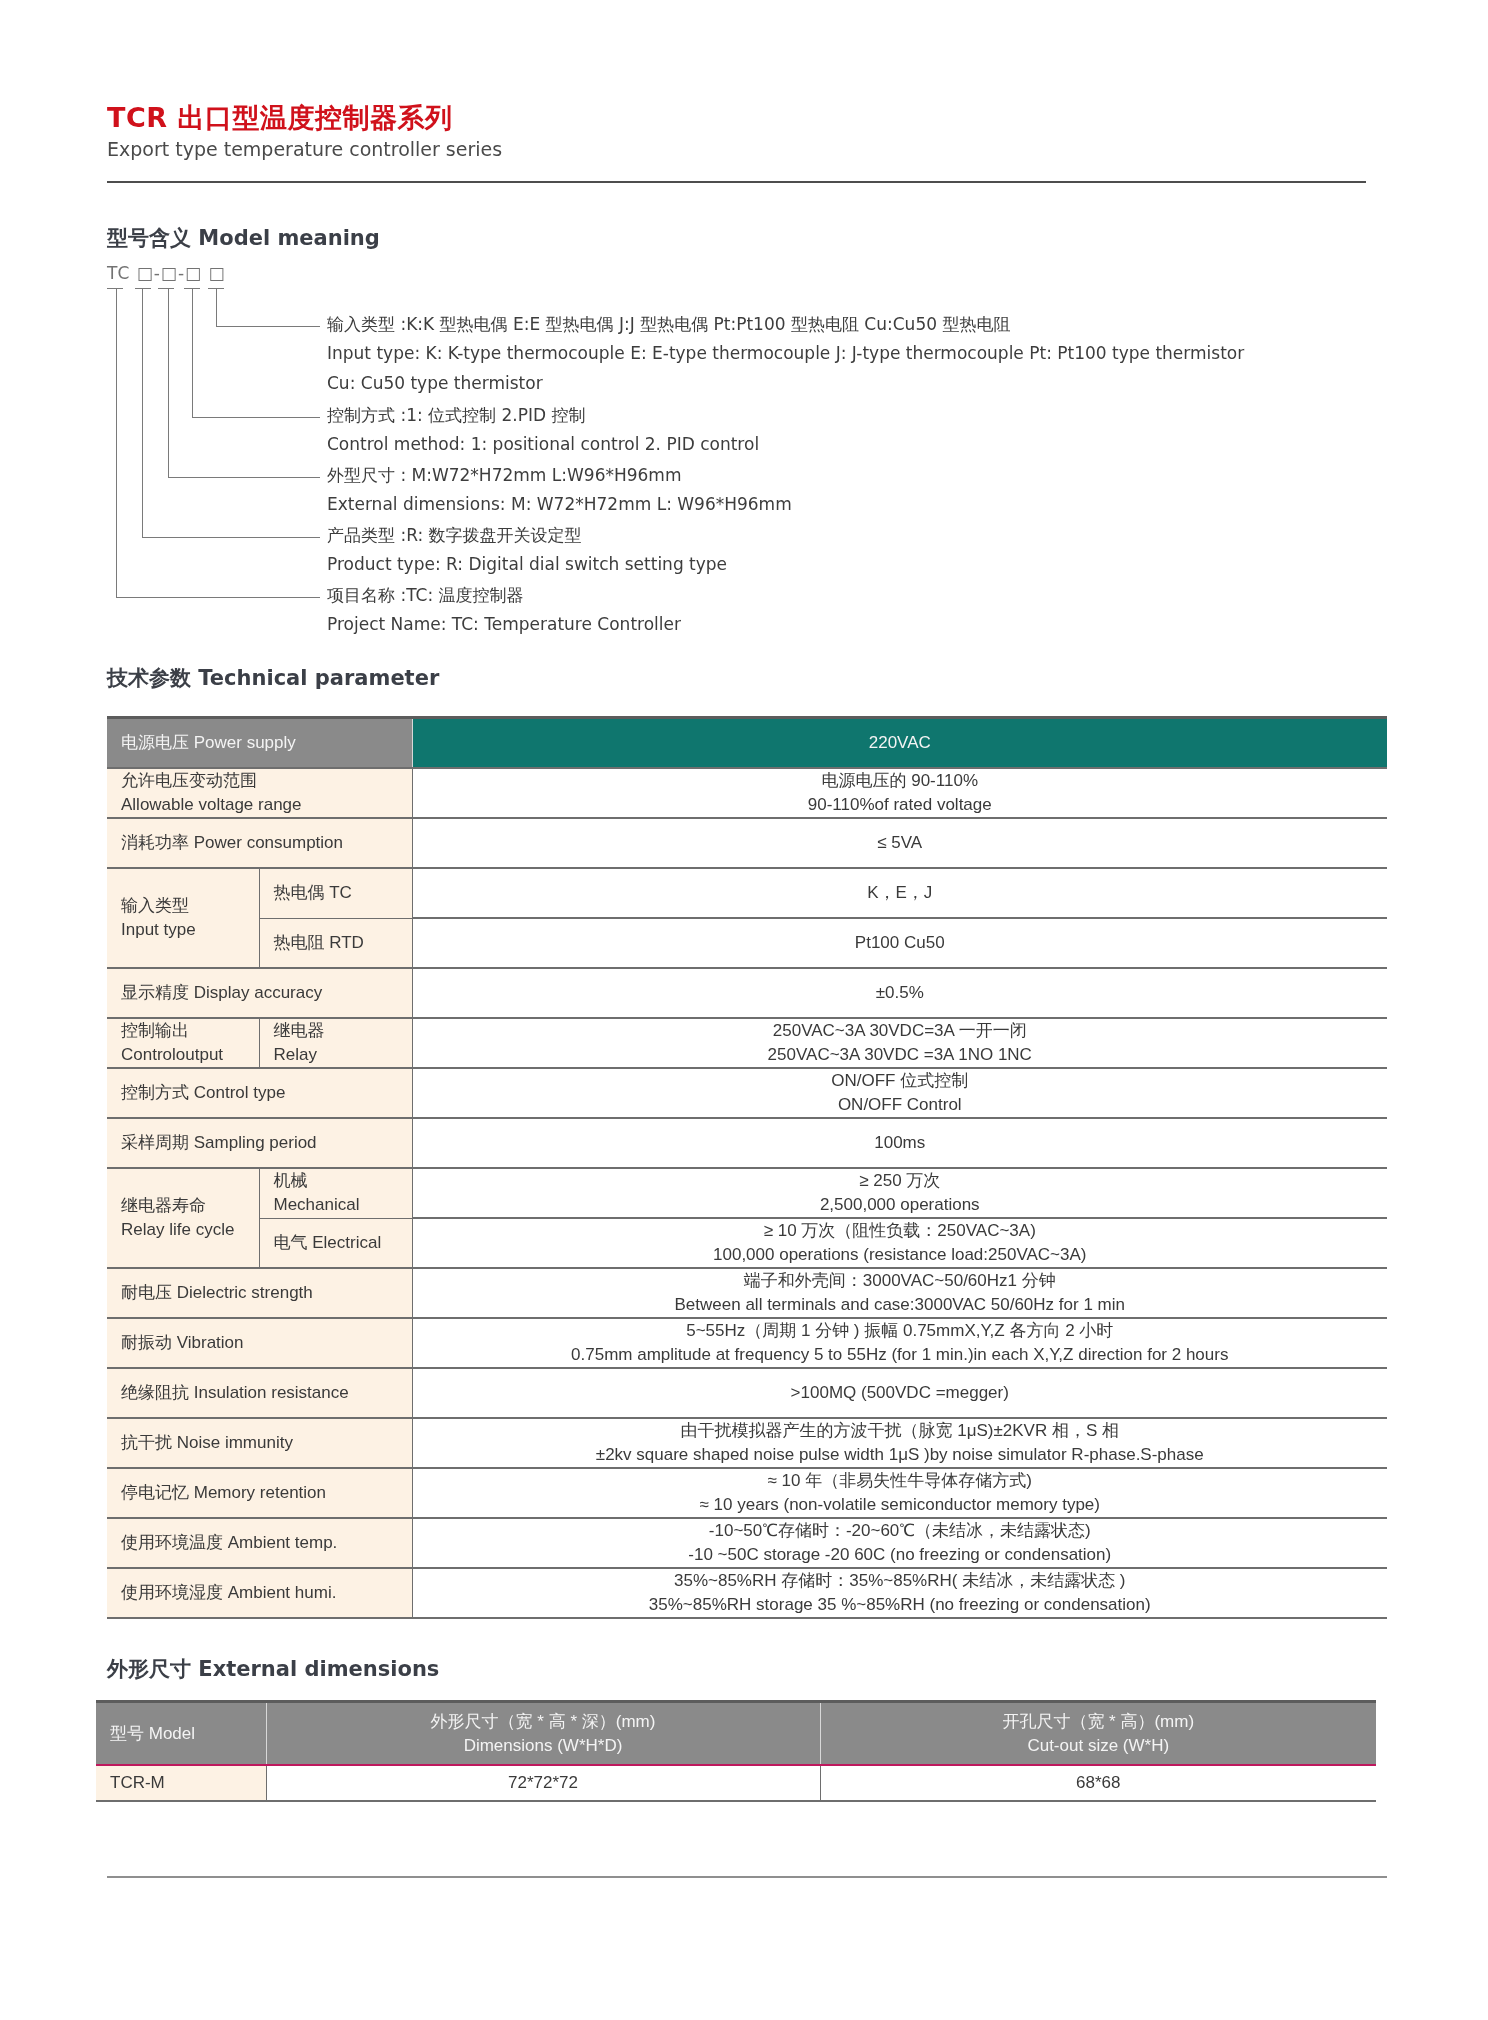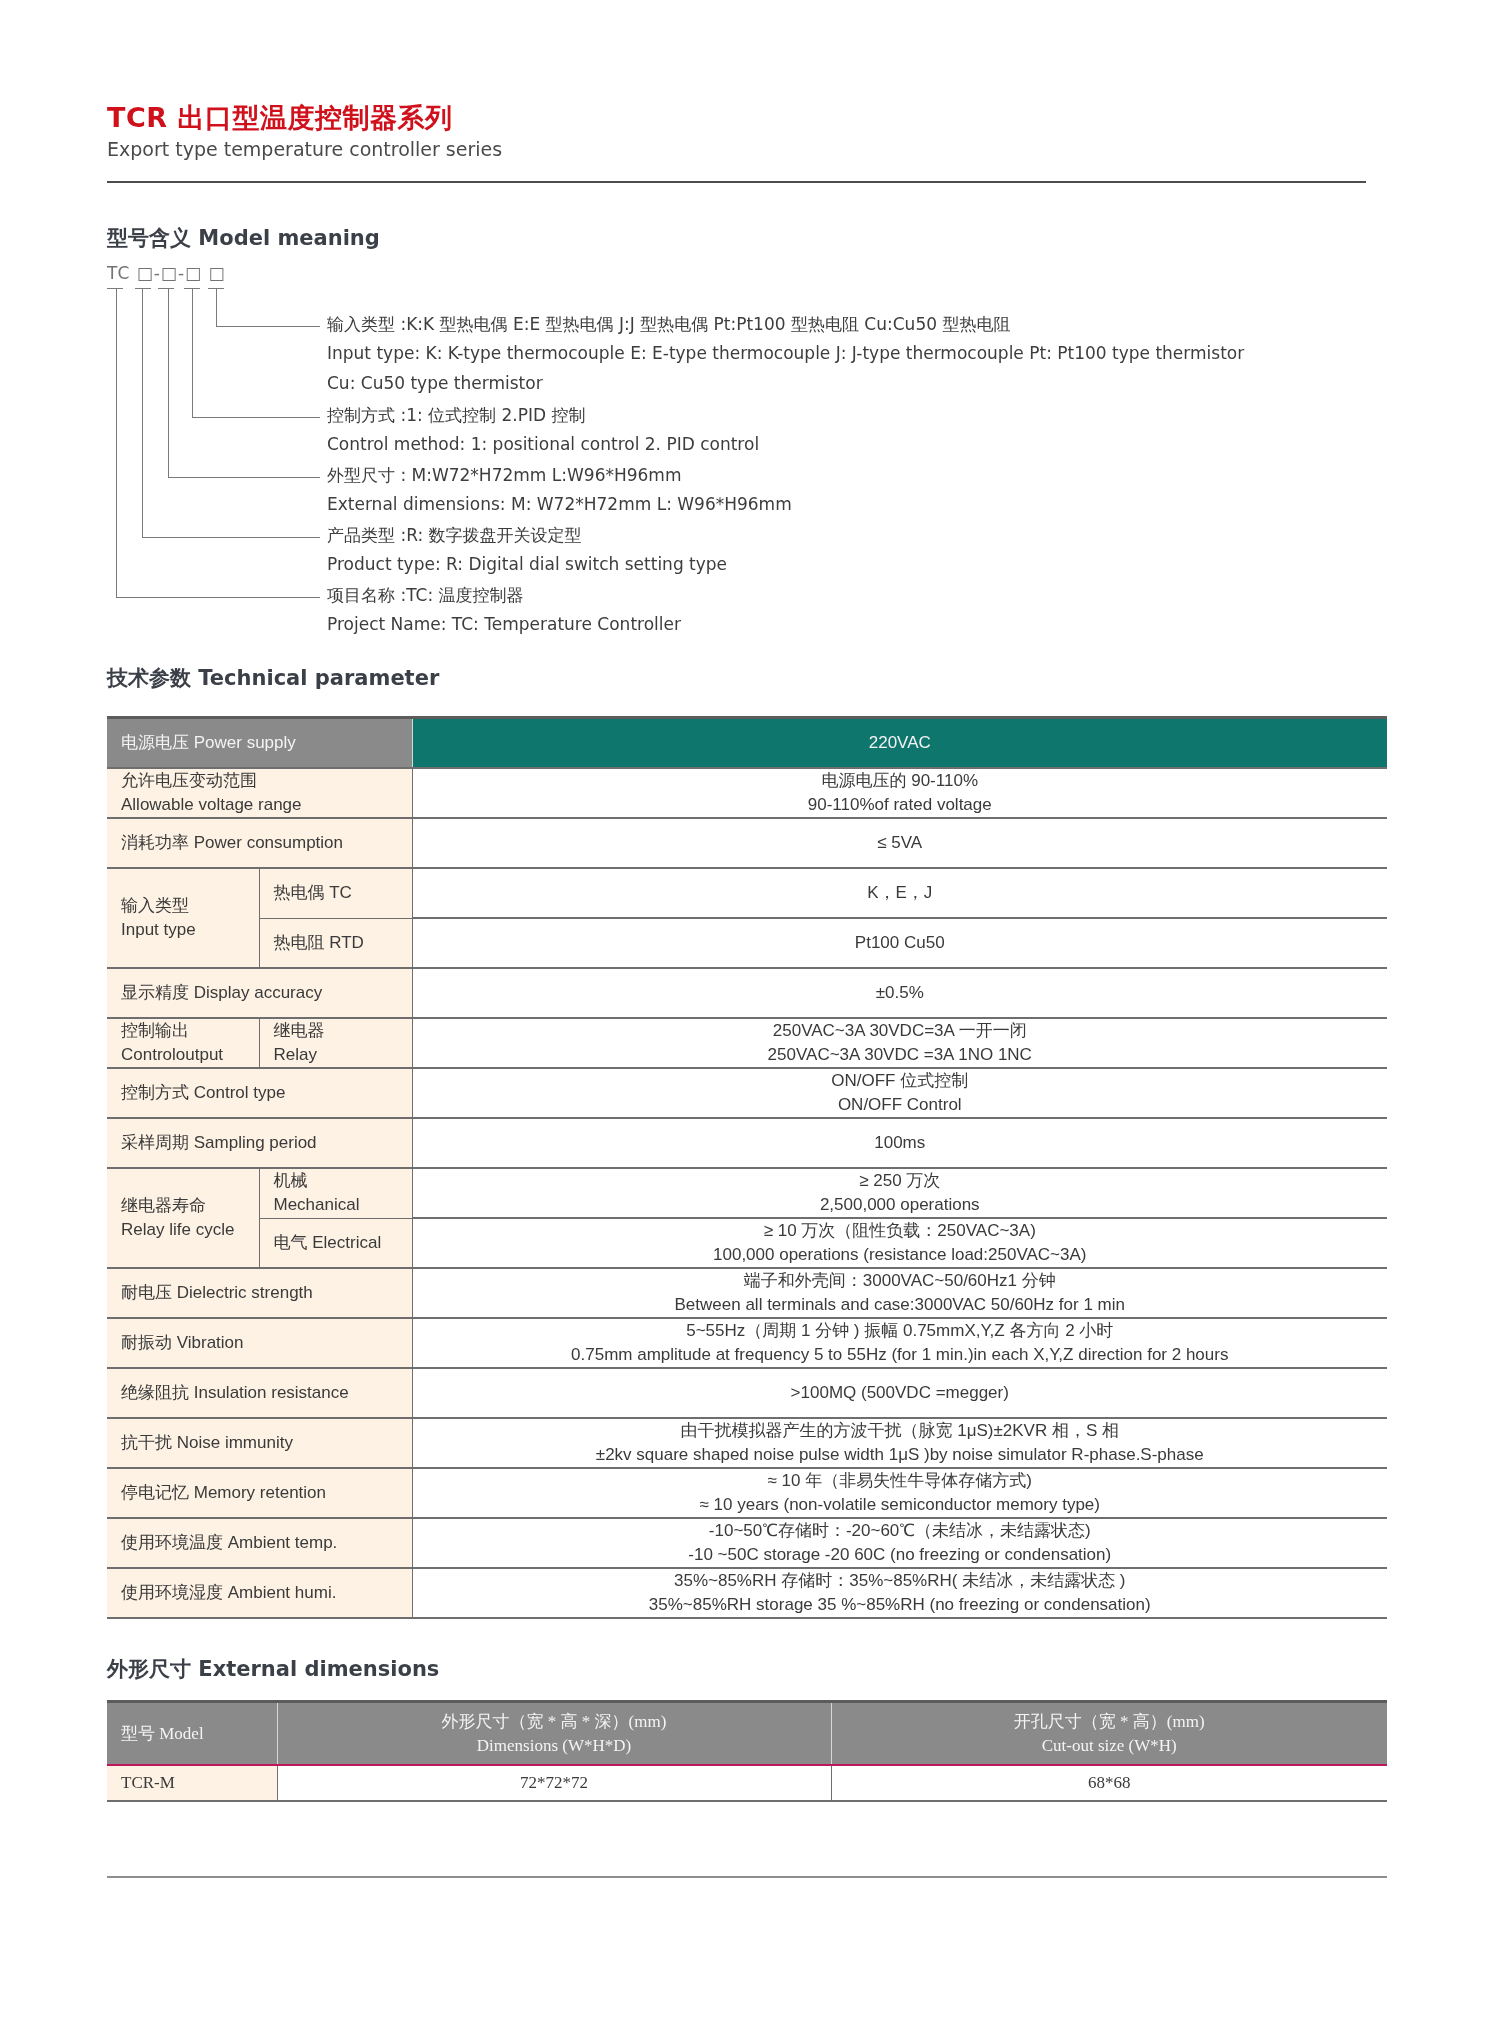--- a/index.html
+++ b/index.html
@@ -18,22 +18,22 @@
                font-family:"Liberation Sans", sans-serif; font-size:17px; color:#3a3a3a; }
   table.spec td { border-top:2px solid #6e6e6e; padding:0 14px; height:48px; line-height:22px; vertical-align:middle; }
   table.spec tr:last-child td { border-bottom:2px solid #6e6e6e; }
   table.spec td.k { background:#fdf2e4; border-right:1px solid #6e6e6e; }
   table.spec td.v { text-align:center; background:#ffffff; padding:0 6px; }
   table.spec tr.head td { background:#8a8a8a; color:#f4f4f4; height:48px; border-top:3px solid #5c5c5c; }
   table.spec tr.head td.k { border-right:1px solid #d8d8d8; }
   table.spec td.sub { border-top:1px solid #6e6e6e; }
   table.spec td.two { line-height:24px; }
   
-  table.dim { position:absolute; left:107px; top:1700px; width:1280px; border-collapse:collapse; table-layout:fixed;
-              font-family:Liberation Serif, serif; font-size:17px; color:#3a3a3a; }
+  table.dim { position:absolute; left:96px; top:1700px; width:1280px; border-collapse:collapse; table-layout:fixed;
+              font-family:Liberation Sans, sans-serif; font-size:17px; color:#3a3a3a; }
   table.dim td { border-top:2px solid #be185d; padding:0 14px; height:34px; vertical-align:middle; }
   table.dim tr.head td { background:#8a8a8a; color:#f4f4f4; height:61px; border-top:3px solid #5c5c5c; border-right:1px solid #d8d8d8; line-height:24px; text-align:center; }
   table.dim tr.head td.k { text-align:left; }
   table.dim tr.head td:last-child { border-right:none; }
   table.dim td.k { background:#fdf2e4; border-right:1px solid #6e6e6e; }
   table.dim td.v { text-align:center; border-right:1px solid #6e6e6e; }
   table.dim td.v:last-child { border-right:none; }
   table.dim tr:last-child td { border-bottom:2px solid #6e6e6e; }
   .divider-bottom { left:107px; top:1876px; width:1280px; height:2px; background:#8f8f8f; }
 </style>

